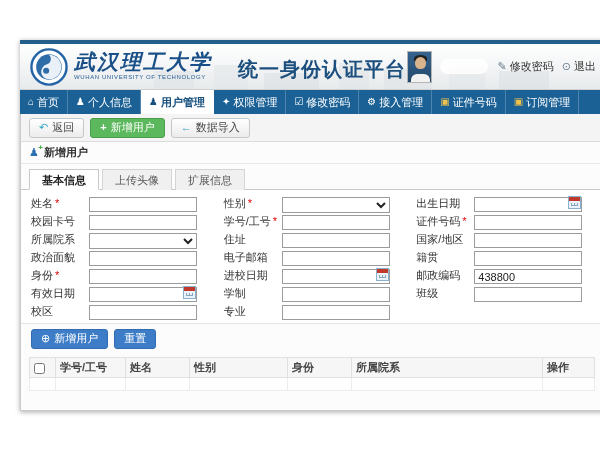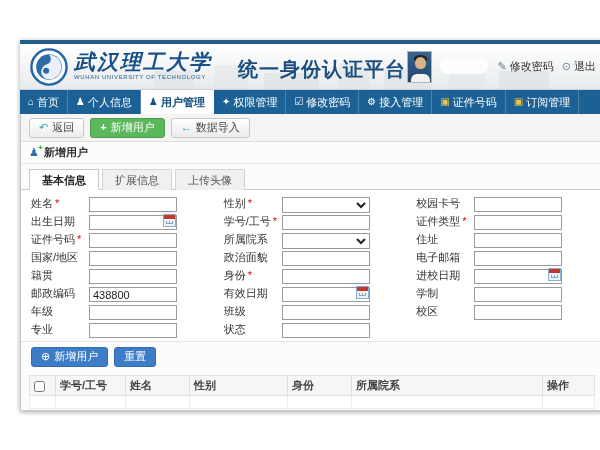--- a/index.html
+++ b/index.html
@@ -57,21 +57,21 @@
 
   .tabs-row { height:26px; padding:5px 8px 0; background:#fcfcfc; border-bottom:1px solid #c9c9c9; display:flex; gap:3px; }
   .tab { height:21px; padding:3px 12px; font-size:11px; color:#555; background:#f0f0f0; border:1px solid #d4d4d4; border-bottom:none; cursor:pointer; }
   .tab.active { background:#fff; color:#222; font-weight:bold; border-color:#c9c9c9; margin-bottom:-1px; border-bottom:1px solid #fff; }
 
   .form-wrap { background:#fff; padding:6px 10px 4px; }
   .form-grid { display:grid; grid-template-columns:repeat(3,1fr); column-gap:16px; row-gap:3px; }
   .cell { display:flex; align-items:center; height:15px; }
   .cell label { width:58px; flex-shrink:0; font-size:11px; color:#333; white-space:nowrap; }
   .req { color:#e00000; margin-left:2px; }
-  .ctl { position:relative; width:88px; flex-shrink:0; }
+  .ctl { position:relative; width:108px; flex-shrink:0; }
   .ctl input[type=text] { width:100%; height:15px; border:1px solid #9b9b9b; font-size:11px; padding:0 3px; color:#222; background:#fff; }
   .ctl select { width:100%; height:16px; font-size:11px; border:1px solid #9b9b9b; background:#fff; color:#222; }
   .ctl.is-date input { padding-right:17px; }
   .cal { position:absolute; right:1px; top:1px; width:13px; height:13px; background:#eaf3fb; border:1px solid #8ab0d0; cursor:pointer; }
   .cal::before { content:''; position:absolute; top:0; left:0; right:0; height:4px; background:#c0392b; }
   .cal::after { content:''; position:absolute; left:2px; right:2px; top:6px; bottom:2px;
     background:repeating-linear-gradient(90deg,#88a5bb 0 1px,transparent 1px 3px),
                repeating-linear-gradient(0deg,#88a5bb 0 1px,transparent 1px 3px); }
 
   .actions { height:30px; padding:5px 10px; background:#fcfcfc; border-top:1px solid #e5e5e5; display:flex; gap:6px; align-items:center; }
@@ -173,48 +173,44 @@
         </button>
       </div>
 
       <div class="section-row">
         <span class="section-ic">♟<span class="plus">+</span></span>
         <span class="section-title">新增用户</span>
       </div>
 
       <div class="tabs-row">
           <div class="tab active">基本信息</div>
+          <div class="tab">上传头像</div>
           <div class="tab">扩展信息</div>
-          <div class="tab">上传头像</div>
         </div>
 
       <div class="form-wrap">
         <div class="form-grid">
             <div class="cell">
               <label>姓名<span class="req">*</span></label>
               <div class="ctl"><input type="text" style=""></div>
             </div>
             <div class="cell">
               <label>性别<span class="req">*</span></label>
               <div class="ctl"><select></select></div>
             </div>
             <div class="cell">
-              <label>校园卡号</label>
-              <div class="ctl"><input type="text" style=""></div>
-            </div>
-            <div class="cell">
               <label>出生日期</label>
               <div class="ctl is-date"><input type="text" style=""><span class="cal"></span></div>
             </div>
             <div class="cell">
+              <label>校园卡号</label>
+              <div class="ctl"><input type="text" style=""></div>
+            </div>
+            <div class="cell">
               <label>学号/工号<span class="req">*</span></label>
-              <div class="ctl"><input type="text" style=""></div>
-            </div>
-            <div class="cell">
-              <label>证件类型<span class="req">*</span></label>
               <div class="ctl"><input type="text" style=""></div>
             </div>
             <div class="cell">
               <label>证件号码<span class="req">*</span></label>
               <div class="ctl"><input type="text" style=""></div>
             </div>
             <div class="cell">
               <label>所属院系</label>
               <div class="ctl"><select></select></div>
             </div>
@@ -252,37 +248,29 @@
             </div>
             <div class="cell">
               <label>有效日期</label>
               <div class="ctl is-date"><input type="text" style=""><span class="cal"></span></div>
             </div>
             <div class="cell">
               <label>学制</label>
               <div class="ctl"><input type="text" style=""></div>
             </div>
             <div class="cell">
-              <label>年级</label>
-              <div class="ctl"><input type="text" style=""></div>
-            </div>
-            <div class="cell">
               <label>班级</label>
               <div class="ctl"><input type="text" style=""></div>
             </div>
             <div class="cell">
               <label>校区</label>
               <div class="ctl"><input type="text" style=""></div>
             </div>
             <div class="cell">
               <label>专业</label>
-              <div class="ctl"><input type="text" style=""></div>
-            </div>
-            <div class="cell">
-              <label>状态</label>
               <div class="ctl"><input type="text" style=""></div>
             </div>
           </div>
       </div>
 
       <div class="actions">
         <button class="btn blue">
           <span class="bic">⊕</span>
           <span>新增用户</span>
         </button>

